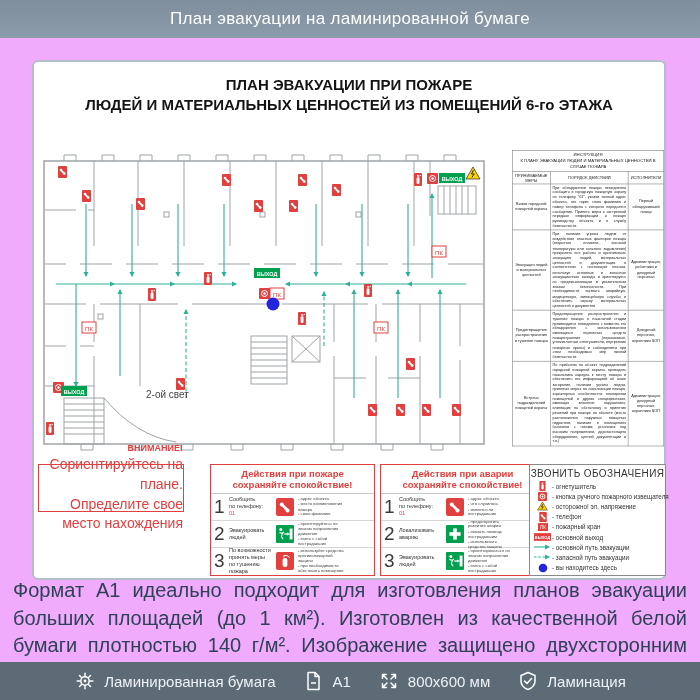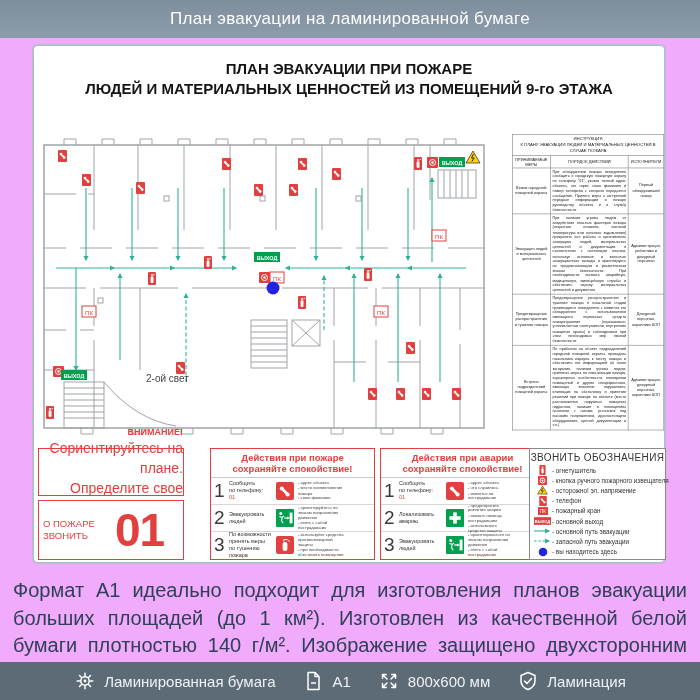--- a/index.html
+++ b/index.html
@@ -1,19 +1,19 @@
 <!DOCTYPE html>
 <html><head>
 <meta charset="utf-8">
 <style>
   html,body{margin:0;padding:0;}
   .page{position:relative;width:700px;height:700px;background:#f0abfc;font-family:"Liberation Sans",sans-serif;overflow:hidden;}
   .header{position:absolute;top:0;left:0;width:700px;height:38px;background:linear-gradient(#7e8e9c,#8d9cab);display:flex;align-items:center;justify-content:center;}
   .header-title{color:#ffffff;font-size:17px;letter-spacing:.3px;}
-  .poster{position:absolute;left:32px;top:44px;width:634px;height:520px;background:#ffffff;border:2px solid #b3bec8;border-radius:6px;box-sizing:border-box;}
+  .poster{position:absolute;left:32px;top:60px;width:634px;height:520px;background:#ffffff;border:2px solid #b3bec8;border-radius:6px;box-sizing:border-box;}
   .poster-title{position:absolute;top:13px;left:0;right:0;text-align:center;font-weight:bold;font-size:15px;line-height:1.35;color:#141414;}
   .plan-svg{position:absolute;left:2px;top:84px;}
   
   .instr-wrap{position:absolute;left:478px;top:88px;width:152px;height:308px;overflow:hidden;}
   .instr-inner{width:235px;transform:scale(0.647);transform-origin:0 0;}
   table.instr{border-collapse:collapse;width:235px;color:#222;}
   table.instr td{border:1px solid #8a8a8a;padding:2px 3px;vertical-align:middle;}
   .it-title{font-size:6.6px;text-align:center;white-space:pre-line;line-height:1.4;}
   .it-head{font-size:6.2px;text-align:center;}
   .it-measure{font-size:6px;text-align:center;width:52px;line-height:1.3;}
@@ -53,21 +53,21 @@
 
 <div class="page">
 
   <div class="header">
     <div class="header-title">План эвакуации на ламинированной бумаге</div>
   </div>
 
   <div class="poster">
     <div class="poster-title">
       <div>ПЛАН ЭВАКУАЦИИ ПРИ ПОЖАРЕ</div>
-      <div>ЛЮДЕЙ И МАТЕРИАЛЬНЫХ ЦЕННОСТЕЙ ИЗ ПОМЕЩЕНИЙ 9-го ЭТАЖА</div>
+      <div>ЛЮДЕЙ И МАТЕРИАЛЬНЫХ ЦЕННОСТЕЙ ИЗ ПОМЕЩЕНИЙ 6-го ЭТАЖА</div>
     </div>
 
     <svg class="plan-svg" width="458" height="314" viewBox="0 0 458 314">
       <defs>
         <marker id="arr" markerWidth="6" markerHeight="6" refX="4" refY="2.5" orient="auto">
           <path d="M0,0 L5,2.5 L0,5 Z" fill="#2fb198"></path>
         </marker>
         <g id="ph">
           <rect width="9" height="12" rx="1" fill="#e2403f"></rect>
           <circle cx="3" cy="4" r="1.3" fill="#fff"></circle>
@@ -256,24 +256,20 @@
         </tbody>
           </table>
       </div>
     </div>
 
     <div class="bbox red-border attention-box">
       <div class="att1">ВНИМАНИЕ!</div>
       <div class="att2">Сориентируйтесь на плане.</div>
       <div class="att2">Определите свое место нахождения</div>
     </div>
-    <div class="bbox red-border call-box">
-      <div class="call-label">О ПОЖАРЕ ЗВОНИТЬ</div>
-      <div class="call-number">01</div>
-    </div>
 
     <div class="bbox red-border actions-box fire-box">
       <div class="ab-title">
         <span>Действия при пожаре</span><br>
         <span>сохраняйте спокойствие!</span>
       </div>
       <div class="ab-row">
         <div class="ab-num">1</div>
         <div class="ab-label"><span>Сообщить
 по телефону:</span><span class="ab-01">01</span></div>

